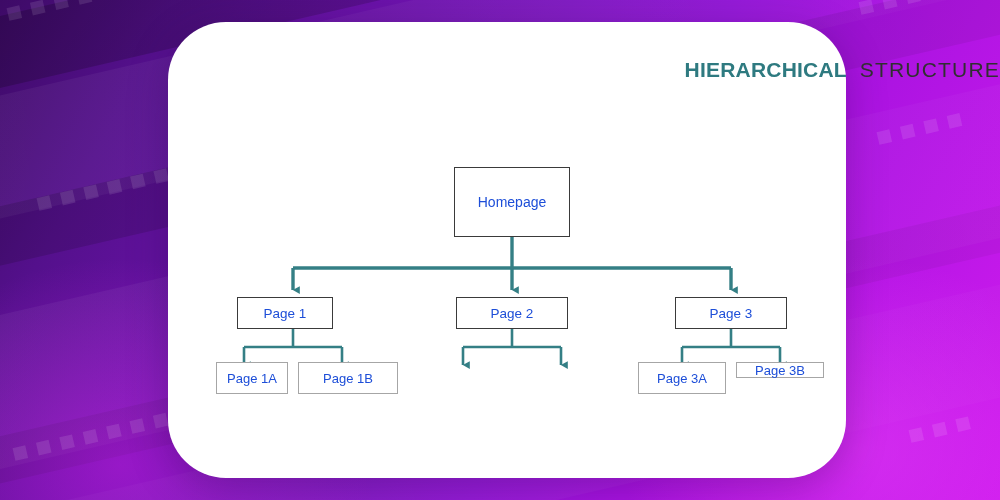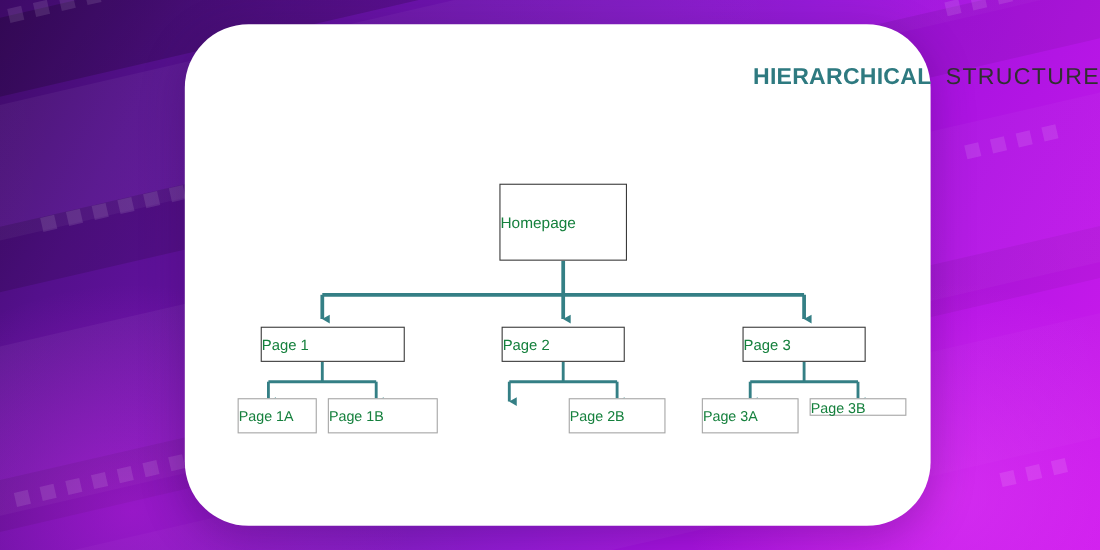--- a/index.html
+++ b/index.html
@@ -164,22 +164,22 @@
     width: 678px;
     height: 456px;
   }
 
   .node {
     position: absolute;
     box-sizing: border-box;
     background: #ffffff;
     display: flex;
     align-items: center;
-    justify-content: flex-start;
-    color: #15803d;
+    justify-content: center;
+    color: #1d4ed8;
     white-space: nowrap;
   }
   .node.root {
     border: 1.4px solid #3a3a3a;
     font-size: 14px;
   }
   .node.mid {
     border: 1.4px solid #3a3a3a;
     font-size: 13.5px;
   }
@@ -286,40 +286,37 @@
         <path d="M514,325 L612,325"></path>
         <path d="M514,325 L514,343" marker-end="url(#arw)"></path>
         <path d="M612,325 L612,343" marker-end="url(#arw)"></path>
       </g>
     </svg>
 
     <div class="node root" style="left:286px; top:145px; width:116px; height:70px;">
       <span>Homepage</span>
     </div>
 
-    <div class="node mid" style="left:69px; top:275px; width:131px; height:32px;">
+    <div class="node mid" style="left:69px; top:275px; width:96px; height:32px;">
       <span>Page 1</span>
     </div>
     <div class="node mid" style="left:288px; top:275px; width:112px; height:32px;">
       <span>Page 2</span>
     </div>
     <div class="node mid" style="left:507px; top:275px; width:112px; height:32px;">
       <span>Page 3</span>
     </div>
 
     <div class="node leaf" style="left:48px; top:340px; width:72px; height:32px;">
       <span>Page 1A</span>
     </div>
     <div class="node leaf" style="left:130px; top:340px; width:100px; height:32px;">
       <span>Page 1B</span>
     </div>
 
-    <div class="node leaf" style="left:349px; top:340px; width:88px; height:32px;">
-      <span>Page 2B</span>
-    </div>
 
     <div class="node leaf" style="left:470px; top:340px; width:88px; height:32px;">
       <span>Page 3A</span>
     </div>
     <div class="node leaf" style="left:568px; top:340px; width:88px; height:16px;">
       <span>Page 3B</span>
     </div>
 
   </div>
 </div>

